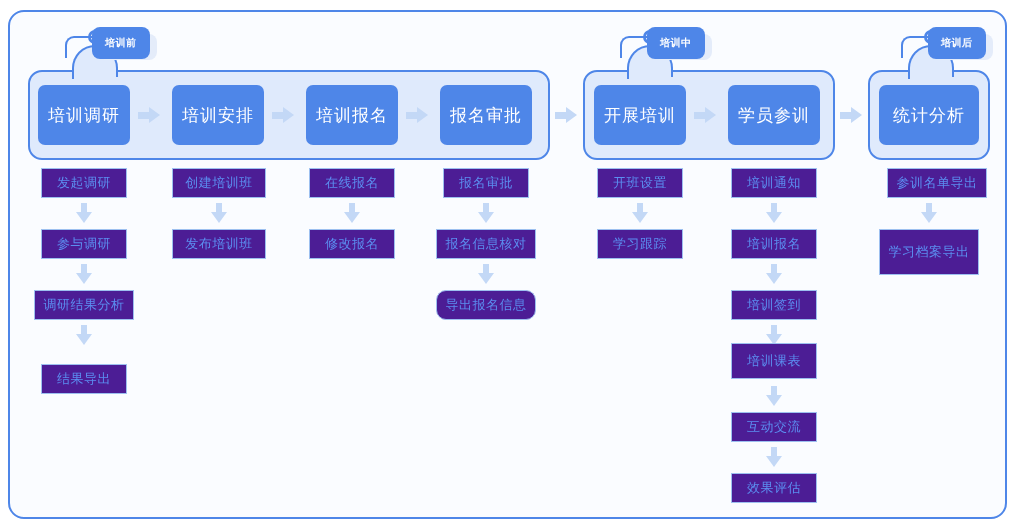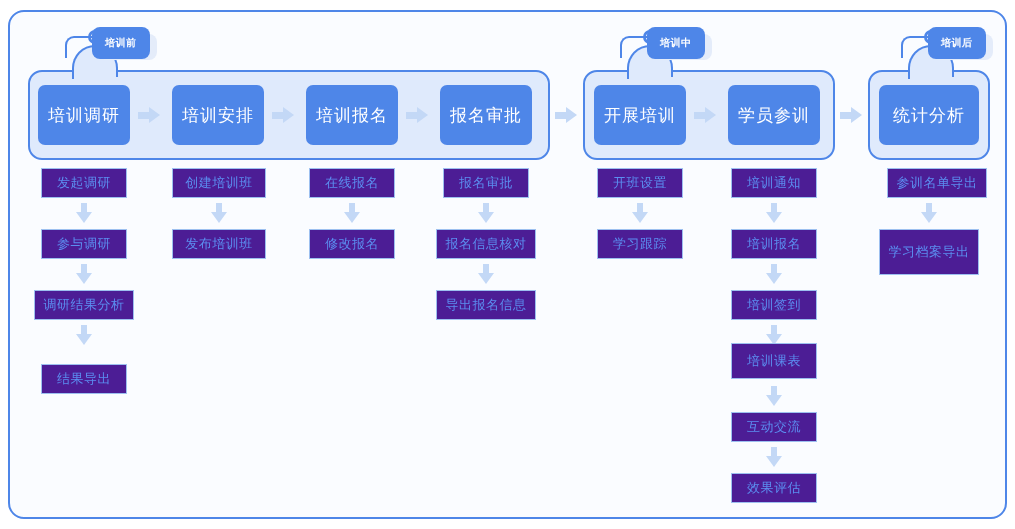--- a/index.html
+++ b/index.html
@@ -251,21 +251,21 @@
   <div class="sub-box" style="left:443px;top:168px;width:86px;height:30px;">报名审批</div>
   <div class="v-arrow" style="left:478px;top:203px;">
     <div class="shaft"></div>
       <div class="head"></div>
   </div>
   <div class="sub-box" style="left:436px;top:229px;width:100px;height:30px;">报名信息核对</div>
   <div class="v-arrow" style="left:478px;top:264px;">
     <div class="shaft"></div>
       <div class="head"></div>
   </div>
-  <div class="sub-box" style="left:436px;top:290px;width:100px;height:30px;">导出报名信息</div>
+  <div class="sub-box" style="left:436px;top:290px;width:100px;height:30px;border-radius:10px;">导出报名信息</div>
 
   <div class="sub-box" style="left:597px;top:168px;width:86px;height:30px;">开班设置</div>
   <div class="v-arrow" style="left:632px;top:203px;">
     <div class="shaft"></div>
       <div class="head"></div>
   </div>
   <div class="sub-box" style="left:597px;top:229px;width:86px;height:30px;">学习跟踪</div>
 
   <div class="sub-box" style="left:731px;top:168px;width:86px;height:30px;text-align:center;">培训通知</div>
   <div class="v-arrow" style="left:766px;top:203px;">

